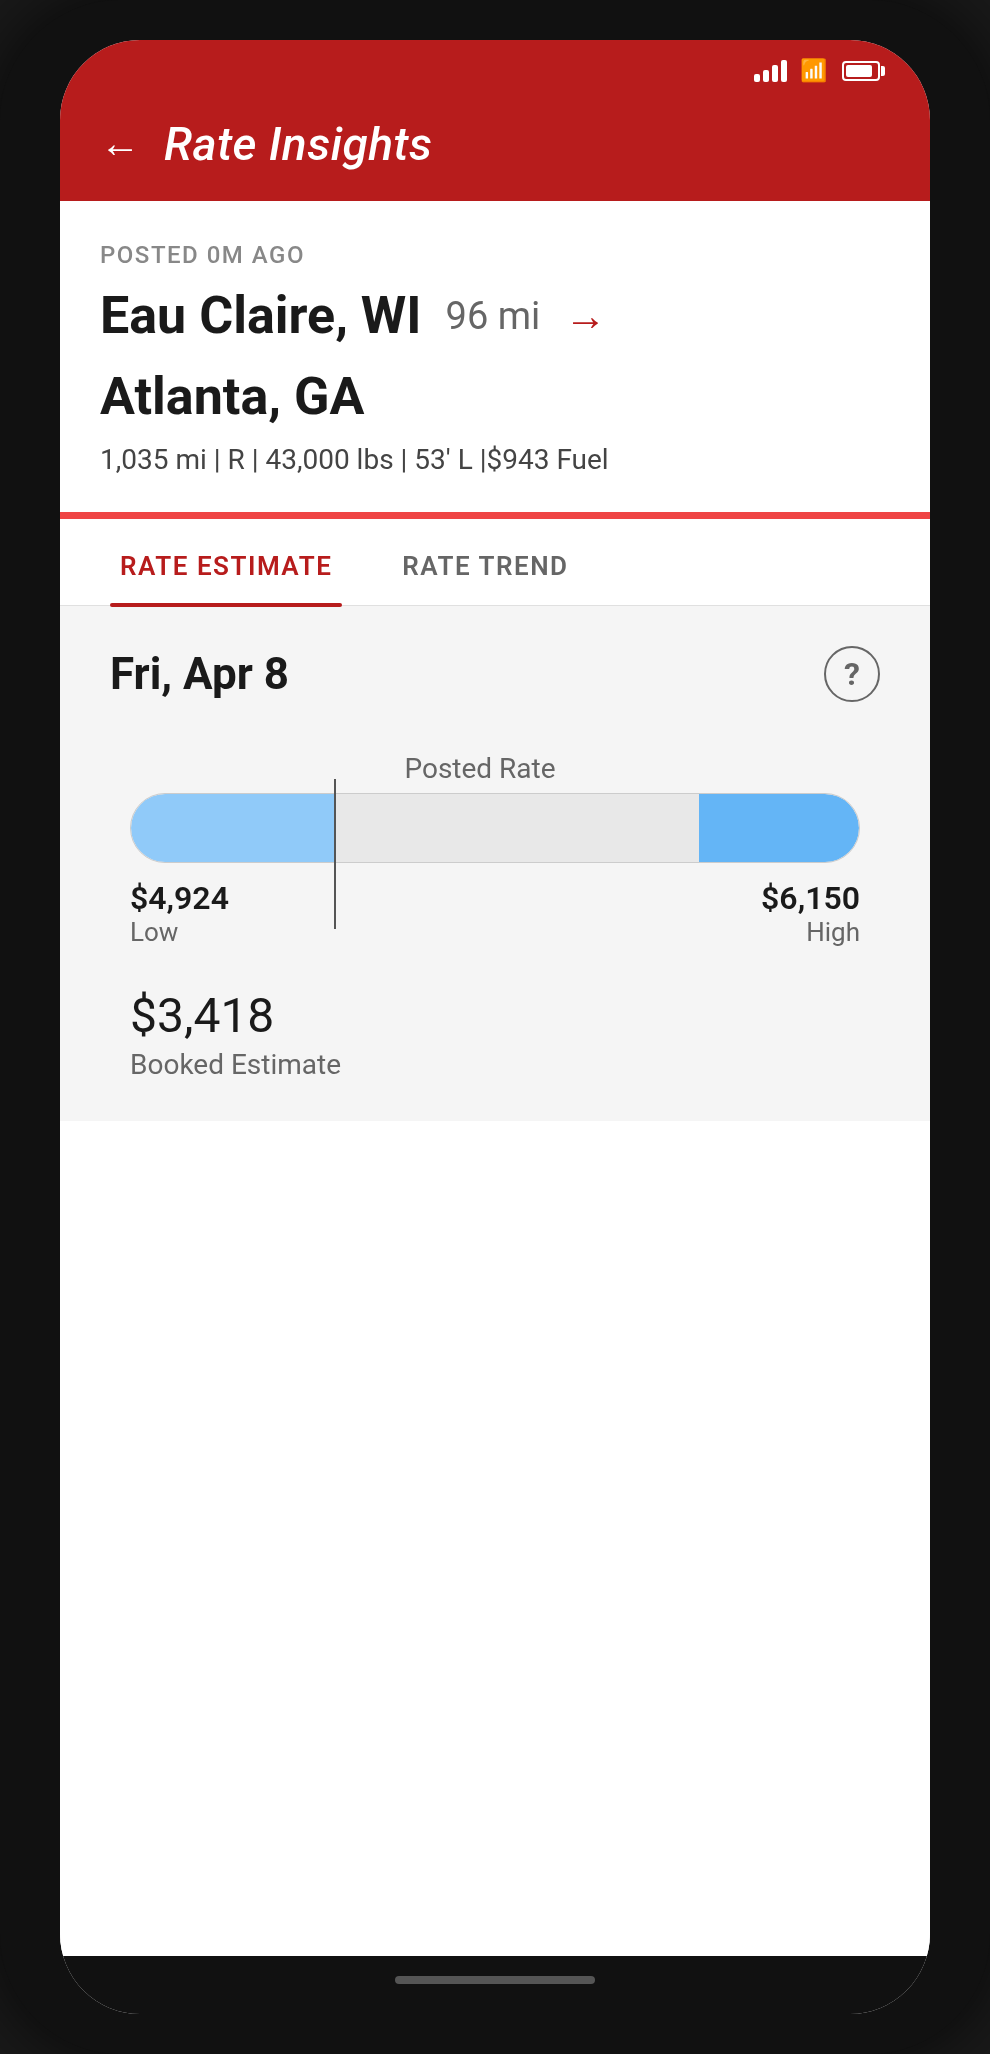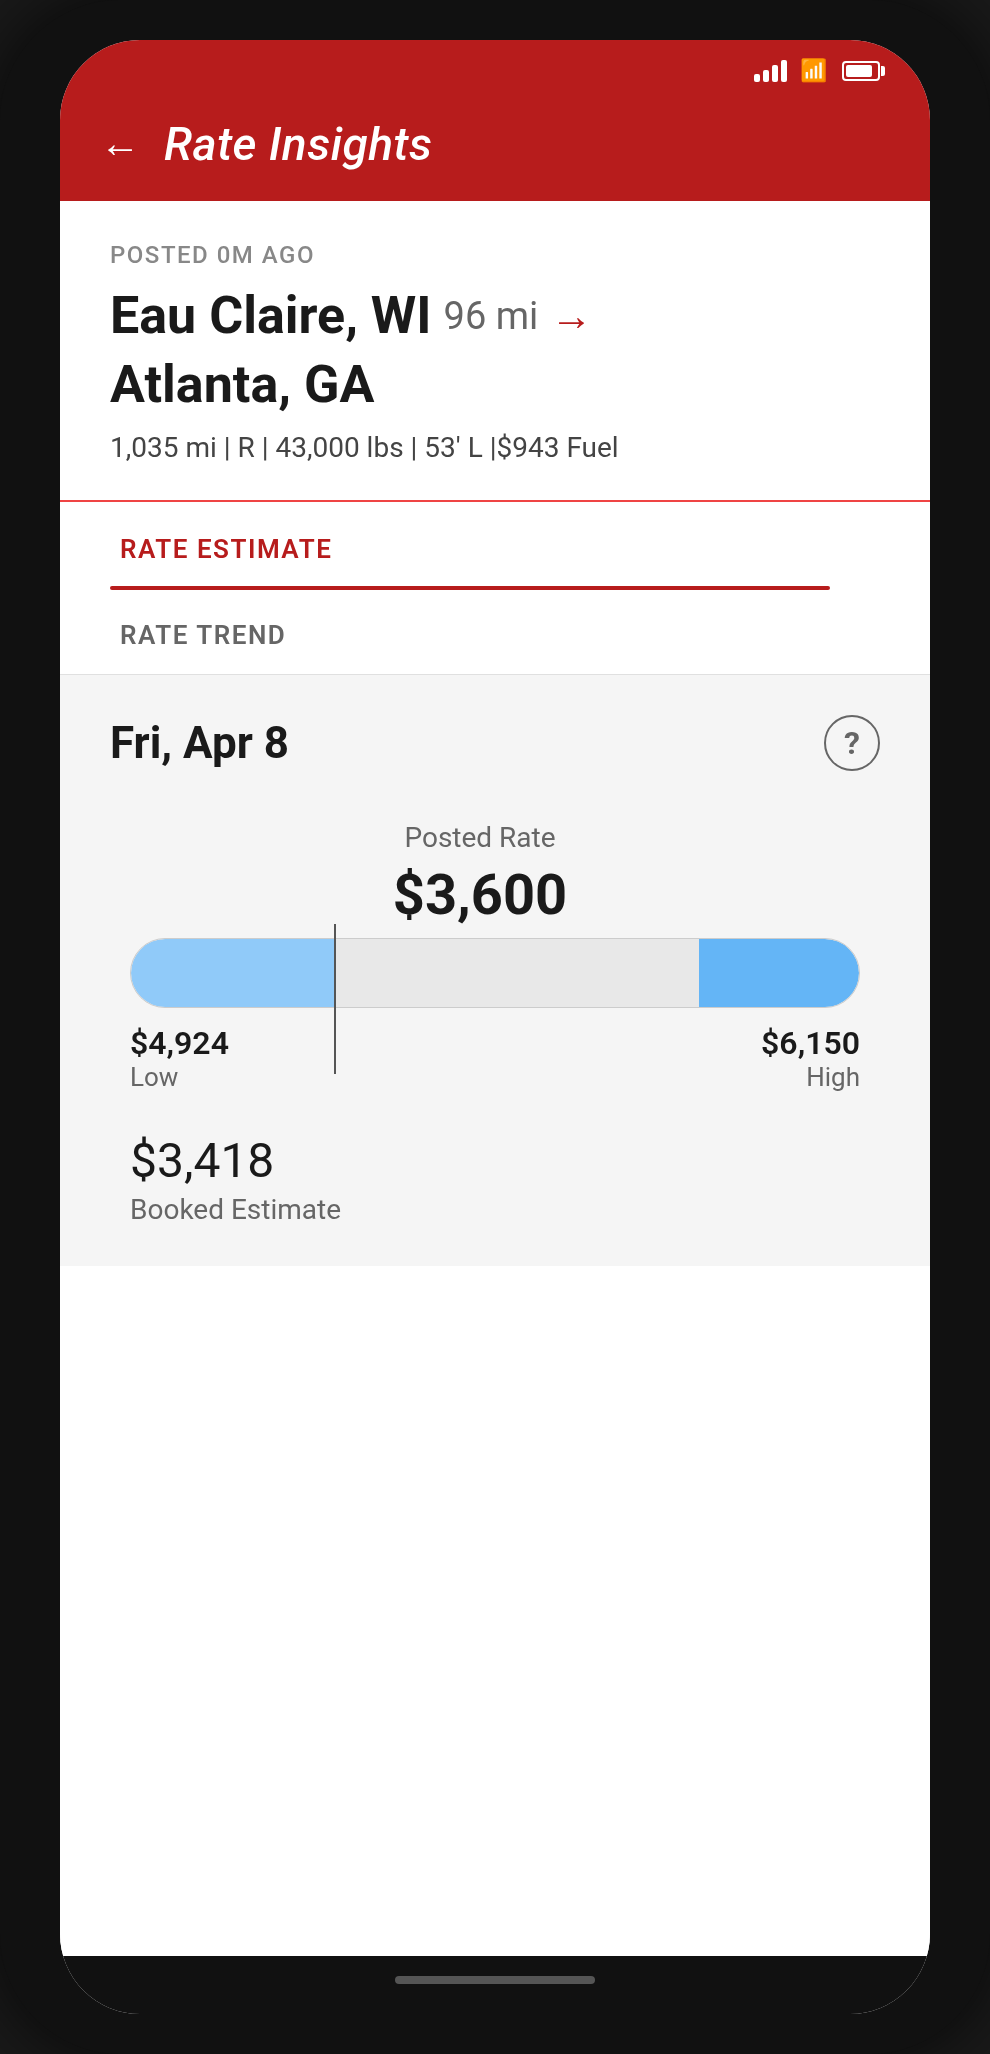--- a/index.html
+++ b/index.html
@@ -129,38 +129,38 @@
     
     .content-area {
       flex: 1;
       background: white;
       overflow-y: auto;
     }
 
     
     .load-info {
       background: white;
-      padding: 40px 50px 36px;
-      border-bottom: 2px solid #ef4444;
+      padding: 40px 40px 36px;
+      border-bottom: 7px solid #ef4444;
     }
 
     .posted-time {
       color: #888;
       font-size: 24px;
       font-weight: 500;
       letter-spacing: 1.5px;
       text-transform: uppercase;
       margin-bottom: 16px;
     }
 
     .route-origin {
       display: flex;
       align-items: center;
-      gap: 12px;
-      margin-bottom: 8px;
+      gap: 24px;
+      margin-bottom: 20px;
     }
 
     .origin-city {
       font-size: 52px;
       font-weight: 700;
       color: #1a1a1a;
     }
 
     .origin-distance {
       font-size: 38px;
@@ -185,21 +185,20 @@
       color: #444;
       font-weight: 400;
     }
 
     
     .tabs-container {
       background: white;
       display: flex;
       border-bottom: 1.5px solid #e0e0e0;
       padding: 0 50px;
-      flex-direction: column;
     }
 
     .tab-item {
       padding: 32px 10px 24px;
       font-size: 26px;
       font-weight: 600;
       letter-spacing: 1.5px;
       text-transform: uppercase;
       cursor: pointer;
       margin-right: 50px;
@@ -425,21 +424,20 @@
       <div class="rate-estimate-section">
 
         <div class="date-row">
           <div class="date-label">Fri, Apr 8</div>
           <div class="help-icon">?</div>
         </div>
 
         <div class="rate-viz-container">
 
           <div class="posted-rate-label">Posted Rate</div>
-          <div class="posted-rate-value">$3,600</div>
 
           <div class="rate-bar-wrapper">
             <div class="tick-line"></div>
             <div class="rate-bar">
               <div class="bar-low"></div>
               <div class="bar-mid"></div>
               <div class="bar-high"></div>
             </div>
           </div>
 

